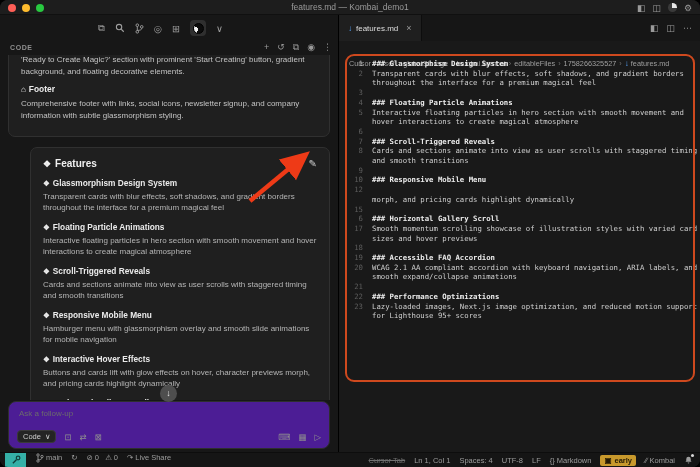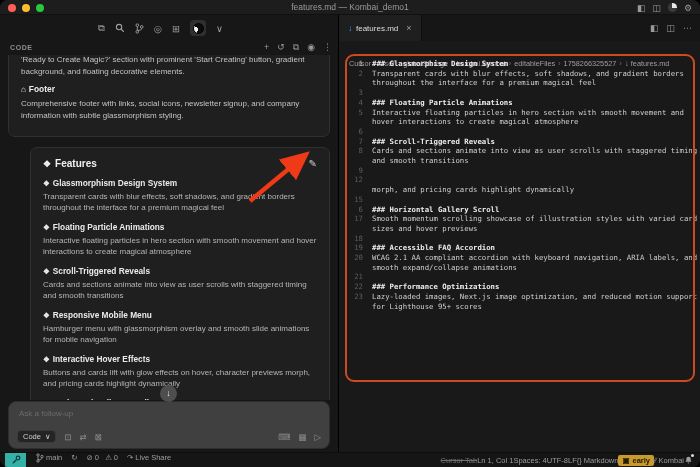--- a/index.html
+++ b/index.html
@@ -59,21 +59,21 @@
   .feat-title { font-size:8.3px; font-weight:bold; color:#ebebeb; line-height:11px; }
   .feat-title .g { font-size:7.5px; margin-right:3px; }
   .feat-desc { margin-top:2px; font-size:8px; line-height:11px; color:#b5b5b5; max-width:302px; }
 
   .scroll-down { position:absolute; left:160px; top:370px; width:17px; height:17px;
     border-radius:50%; background:#4e4e4e; border:none; color:#e8e8e8; font-size:9px;
     line-height:17px; text-align:center; z-index:5; padding:0; }
 
   
   .chat-input { position:absolute; left:8px; right:8px; top:386px; height:48px;
-    background:#404040; border:1px solid #2e2e2e; border-radius:8px; }
+    background:#4c1d95; border:1px solid #2e2e2e; border-radius:8px; }
   .chat-input input { width:95%; background:transparent; border:none; outline:none;
     color:#cfcfcf; font-size:8px; padding:7px 10px 0; font-family:"Liberation Sans",sans-serif; }
   .chat-input input::placeholder { color:#6c6c6c; }
   .ci-toolbar { position:absolute; left:8px; right:8px; bottom:5px; display:flex;
     align-items:center; color:#8f8f8f; font-size:8.5px; }
   .mode-pill { display:flex; align-items:center; gap:4px; border:1px solid #3a3a3a;
     border-radius:4px; padding:1px 5px; font-size:7.5px; color:#cfcfcf; background:#242424; }
   .ci-left { display:flex; align-items:center; gap:8px; }
   .ci-right { margin-left:auto; display:flex; align-items:center; gap:8px; }
 
@@ -104,21 +104,21 @@
   .code div.code-line:first-of-type .lnum { color:#c6c6c6; }
 
   
   .statusbar { position:absolute; left:0; right:0; bottom:0; height:15px; background:#151515;
     border-top:1px solid #0d0d0d; display:flex; align-items:center; font-size:7.5px;
     color:#9d9d9d; }
   .sb-left { display:flex; align-items:flex-start; gap:9px; }
   .remote-block { width:21px; height:15px; background:#35b0a7; display:flex; align-items:center;
     justify-content:center; margin-left:5px; margin-right:1px; }
   .sb-item { display:flex; align-items:center; gap:2px; }
-  .sb-right { margin-left:auto; display:flex; align-items:center; padding-right:7px; }
+  .sb-right { margin-left:auto; display:flex; align-items:center; gap:9px; padding-right:7px; }
   .strike { text-decoration:line-through; color:#6f6f6f; }
   .early-badge { display:flex; align-items:center; gap:3px; background:#c8992c; color:#241a05;
     font-weight:bold; border-radius:2px; padding:1px 4px; height:11px; }
   .bell-wrap { position:relative; display:flex; }
   .bell-dot { position:absolute; right:-1px; top:-1px; width:3px; height:3px; border-radius:50%;
     background:#d7d7d7; }
 
   
   .annot-rect { position:absolute; left:345px; top:54px; width:350px; height:328px;
     border:2.5px solid #cf491e; border-radius:9px; z-index:40; pointer-events:none; }
@@ -402,20 +402,30 @@
             <div class="lrow mainrow">
               <span class="lnum">9</span>
               <span class="ltext"></span>
             </div>
             <div class="lrow wraprow">
               <span class="lnum"></span>
               <span class="ltext"></span>
             </div>
           </div>
 
+          <div class="code-line md-head">
+            <div class="lrow mainrow">
+              <span class="lnum">10</span>
+              <span class="ltext">### Responsive Mobile Menu</span>
+            </div>
+            <div class="lrow wraprow">
+              <span class="lnum"></span>
+              <span class="ltext"></span>
+            </div>
+          </div>
 
 
           <div class="code-line">
             <div class="lrow mainrow">
               <span class="lnum">12</span>
               <span class="ltext"></span>
             </div>
             <div class="lrow wraprow">
               <span class="lnum"></span>
               <span class="ltext"></span>

